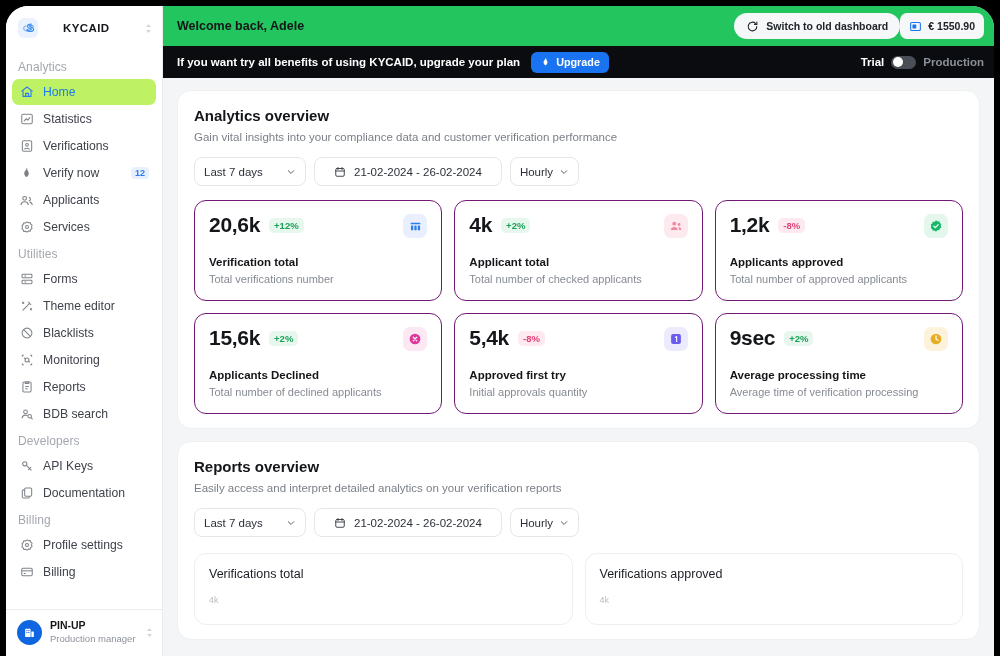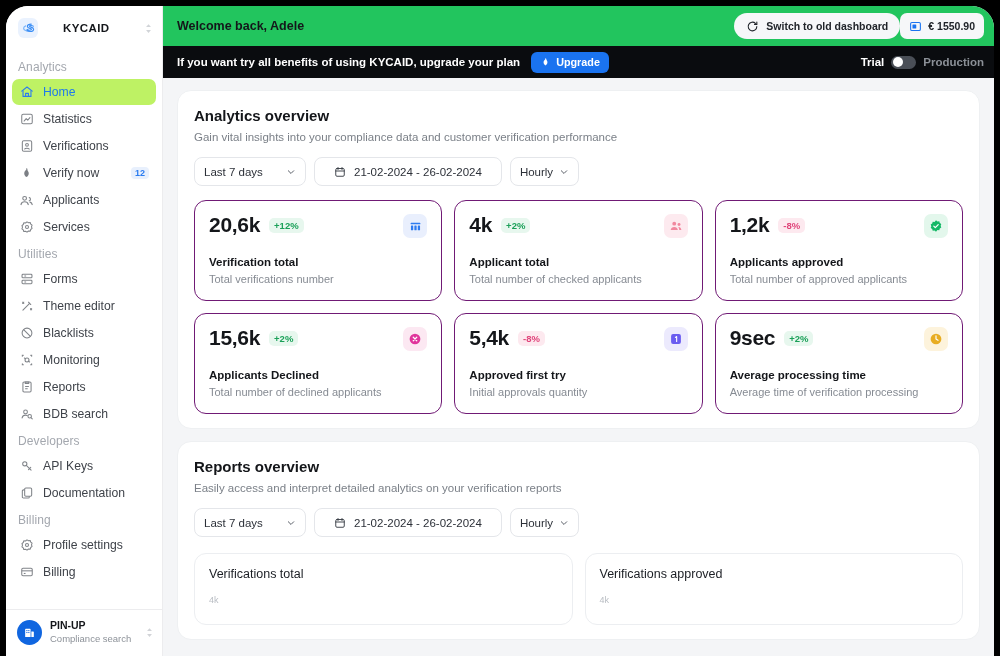--- a/index.html
+++ b/index.html
@@ -399,21 +399,21 @@
         <svg width="13" height="13" viewBox="0 0 24 24" fill="#fff">
               <path d="M4 20.5V6.2c0-.7.5-1.2 1.2-1.2h7.6c.7 0 1.2.5 1.2 1.2v14.3zM15.4 20.5V10h3.4c.7 0 1.2.5 1.2 1.2v9.3z"></path>
               <rect x="6.2" y="7.4" width="2" height="2" fill="#1066e0"></rect>
               <rect x="9.8" y="7.4" width="2" height="2" fill="#1066e0"></rect>
               <rect x="6.2" y="11" width="2" height="2" fill="#1066e0"></rect>
               <rect x="9.8" y="11" width="2" height="2" fill="#1066e0"></rect>
             </svg>
       </span>
       <div style="flex:1;min-width:0;">
         <div class="acct-name">PIN-UP</div>
-        <div class="acct-role">Compliance search</div>
+        <div class="acct-role">Production manager</div>
       </div>
       <span class="updown">
         <svg width="7" height="11" viewBox="0 0 8 12">
               <path d="M4 1 1.2 4.2h5.6z" fill="#9aa0a8"></path>
               <path d="M4 11 1.2 7.8h5.6z" fill="#9aa0a8"></path>
             </svg>
       </span>
     </div>
   </aside>
 

